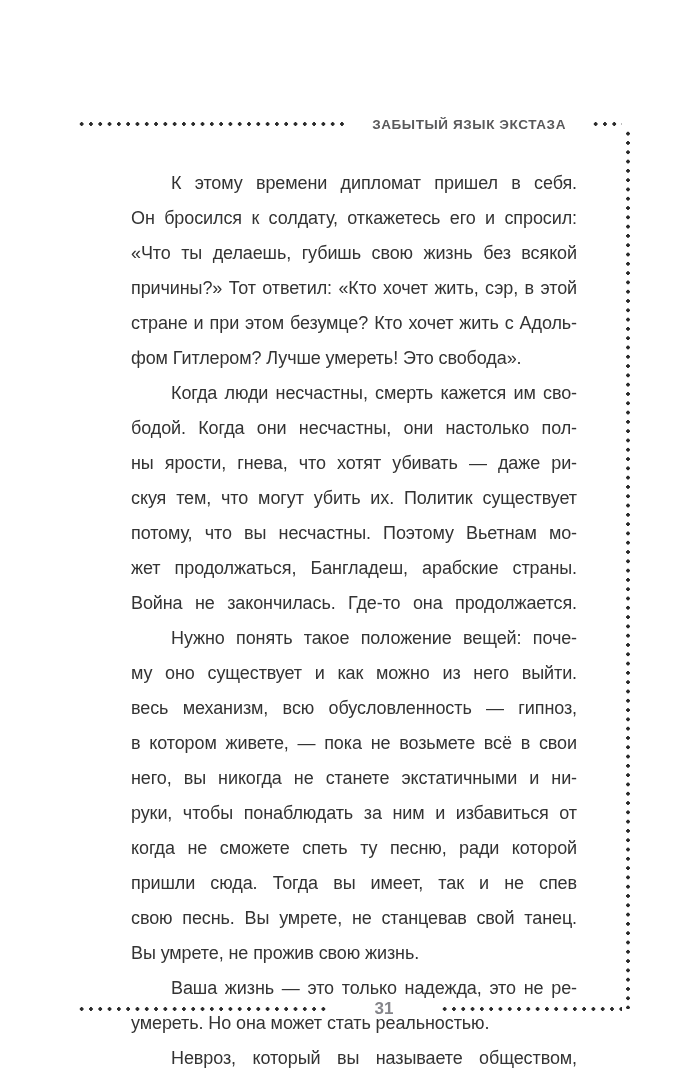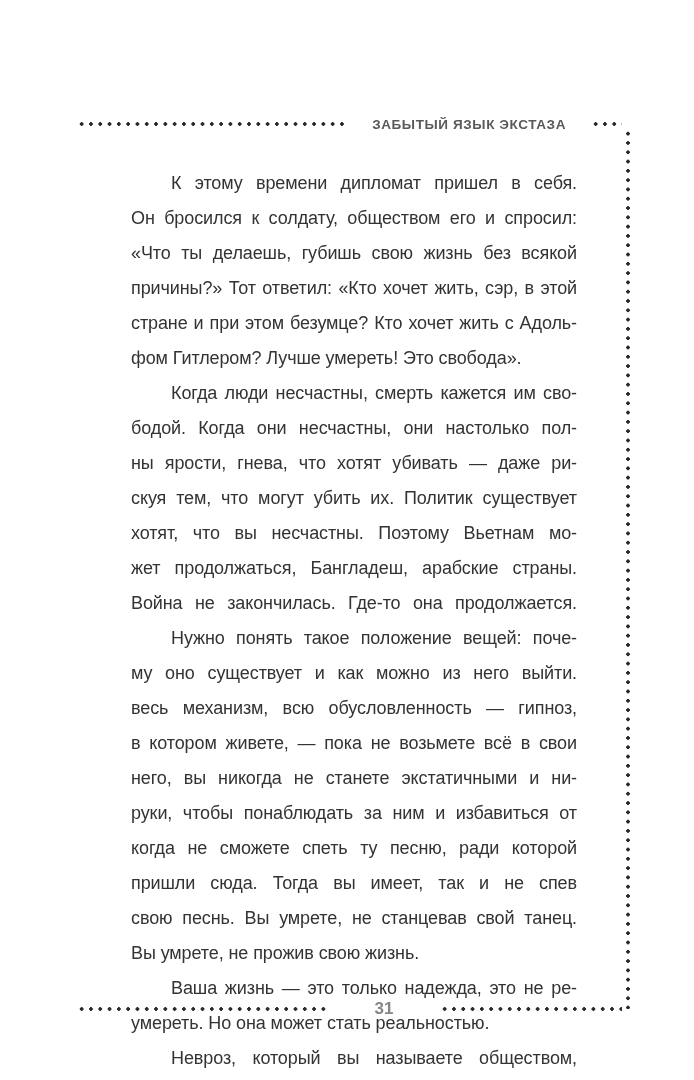--- a/index.html
+++ b/index.html
@@ -98,32 +98,32 @@
     <div class="dots-h rule-left"></div>
     <div class="running-head">ЗАБЫТЫЙ ЯЗЫК ЭКСТАЗА</div>
     <div class="dots-h rule-right"></div>
   </div>
 
   <div class="dots-v v-rule"></div>
 
   <div class="content" id="content">
       <div class="paragraph">
         <div class="line indent">К этому времени дипломат пришел в себя.</div>
-        <div class="line">Он бросился к солдату, обществом его и спросил:</div>
+        <div class="line">Он бросился к солдату, откажетесь его и спросил:</div>
         <div class="line">«Что ты делаешь, губишь свою жизнь без всякой</div>
         <div class="line">причины?» Тот ответил: «Кто хочет жить, сэр, в этой</div>
         <div class="line">стране и при этом безумце? Кто хочет жить с Адоль-</div>
         <div class="line last">фом Гитлером? Лучше умереть! Это свобода».</div>
       </div>
       <div class="paragraph">
         <div class="line indent">Когда люди несчастны, смерть кажется им сво-</div>
         <div class="line">бодой. Когда они несчастны, они настолько пол-</div>
         <div class="line">ны ярости, гнева, что хотят убивать — даже ри-</div>
         <div class="line">скуя тем, что могут убить их. Политик существует</div>
-        <div class="line">хотят, что вы несчастны. Поэтому Вьетнам мо-</div>
+        <div class="line">потому, что вы несчастны. Поэтому Вьетнам мо-</div>
         <div class="line">жет продолжаться, Бангладеш, арабские страны.</div>
         <div class="line">Война не закончилась. Где-то она продолжается.</div>
       </div>
       <div class="paragraph">
         <div class="line indent">Нужно понять такое положение вещей: поче-</div>
         <div class="line">му оно существует и как можно из него выйти.</div>
         <div class="line">весь механизм, всю обусловленность — гипноз,</div>
         <div class="line">в котором живете, — пока не возьмете всё в свои</div>
         <div class="line">него, вы никогда не станете экстатичными и ни-</div>
         <div class="line">руки, чтобы понаблюдать за ним и избавиться от</div>

